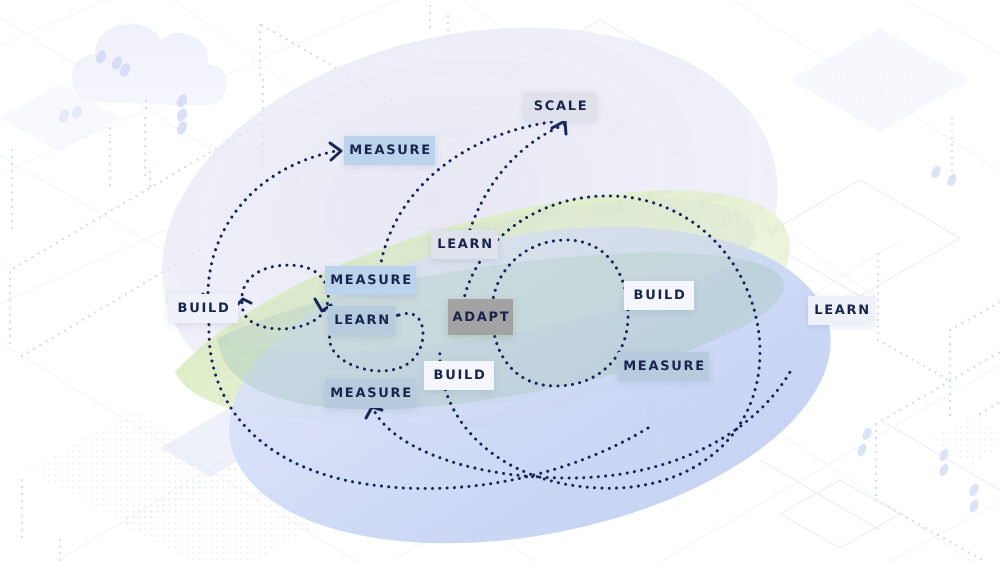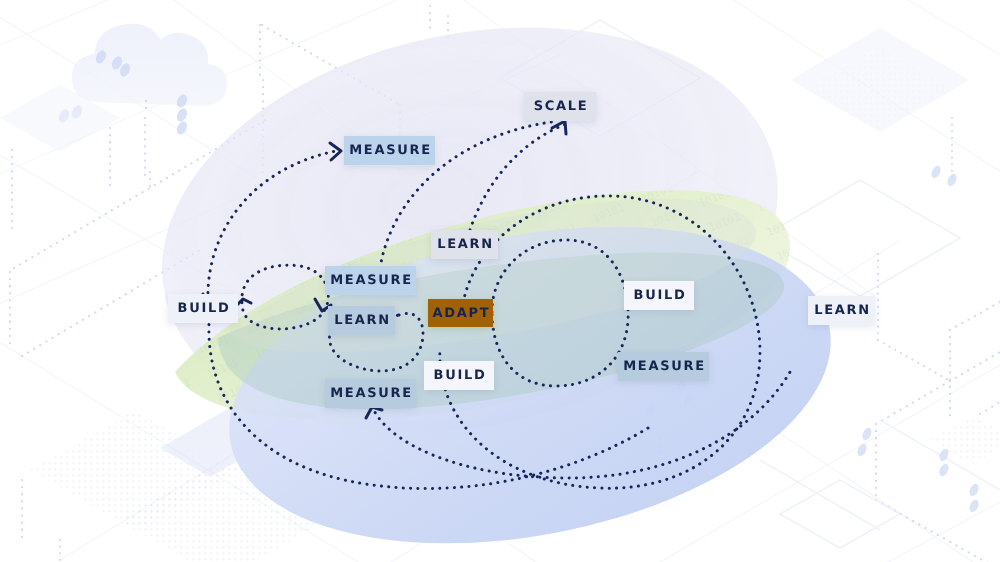--- a/index.html
+++ b/index.html
@@ -234,21 +234,21 @@
     </g>
   </svg>
 
   <div id="label-layer">
       <div class="node-label" style="left: 524px; top: 92px; width: 72px; height: 29px; background: rgb(223, 226, 234); color: rgb(23, 37, 78); box-shadow: rgba(60, 80, 130, 0.13) 0px 2px 7px;">SCALE</div>
       <div class="node-label" style="left: 344px; top: 136px; width: 91px; height: 29px; background: rgb(188, 211, 236); color: rgb(23, 37, 78); box-shadow: rgba(60, 80, 130, 0.13) 0px 2px 7px;">MEASURE</div>
       <div class="node-label" style="left: 431px; top: 230px; width: 67px; height: 29px; background: rgb(223, 226, 234); color: rgb(23, 37, 78); box-shadow: rgba(60, 80, 130, 0.13) 0px 2px 7px;">LEARN</div>
       <div class="node-label" style="left: 325px; top: 266px; width: 91px; height: 29px; background: rgb(188, 211, 236); color: rgb(23, 37, 78); box-shadow: rgba(60, 80, 130, 0.13) 0px 2px 7px;">MEASURE</div>
       <div class="node-label" style="left: 168px; top: 294px; width: 70px; height: 29px; background: rgb(238, 241, 248); color: rgb(23, 37, 78); box-shadow: rgba(60, 80, 130, 0.13) 0px 2px 7px;">BUILD</div>
       <div class="node-label" style="left: 328px; top: 306px; width: 67px; height: 29px; background: rgb(182, 203, 221); color: rgb(23, 37, 78); box-shadow: rgba(60, 80, 130, 0.13) 0px 2px 7px;">LEARN</div>
-      <div class="node-label" style="left: 428px; top: 299px; width: 65px; height: 28px; background: #a16207; color: rgb(23, 37, 78); box-shadow: rgba(120, 160, 90, 0.3) 0px 2px 7px;">ADAPT</div>
+      <div class="node-label" style="left: 448px; top: 299px; width: 65px; height: 36px; background: #a3a3a3; color: rgb(23, 37, 78); box-shadow: rgba(120, 160, 90, 0.3) 0px 2px 7px;">ADAPT</div>
       <div class="node-label" style="left: 624px; top: 281px; width: 70px; height: 29px; background: rgb(244, 246, 251); color: rgb(23, 37, 78); box-shadow: rgba(60, 80, 130, 0.13) 0px 2px 7px;">BUILD</div>
       <div class="node-label" style="left: 808px; top: 296px; width: 67px; height: 29px; background: rgb(238, 241, 248); color: rgb(23, 37, 78); box-shadow: rgba(60, 80, 130, 0.13) 0px 2px 7px;">LEARN</div>
       <div class="node-label" style="left: 424px; top: 361px; width: 70px; height: 29px; background: rgb(244, 246, 251); color: rgb(23, 37, 78); box-shadow: rgba(60, 80, 130, 0.13) 0px 2px 7px;">BUILD</div>
       <div class="node-label" style="left: 618px; top: 352px; width: 91px; height: 29px; background: rgb(182, 203, 221); color: rgb(23, 37, 78); box-shadow: rgba(60, 80, 130, 0.13) 0px 2px 7px;">MEASURE</div>
       <div class="node-label" style="left: 325px; top: 379px; width: 91px; height: 29px; background: rgb(182, 203, 221); color: rgb(23, 37, 78); box-shadow: rgba(60, 80, 130, 0.13) 0px 2px 7px;">MEASURE</div>
     </div>
 
 </div>
 
 </body></html>

